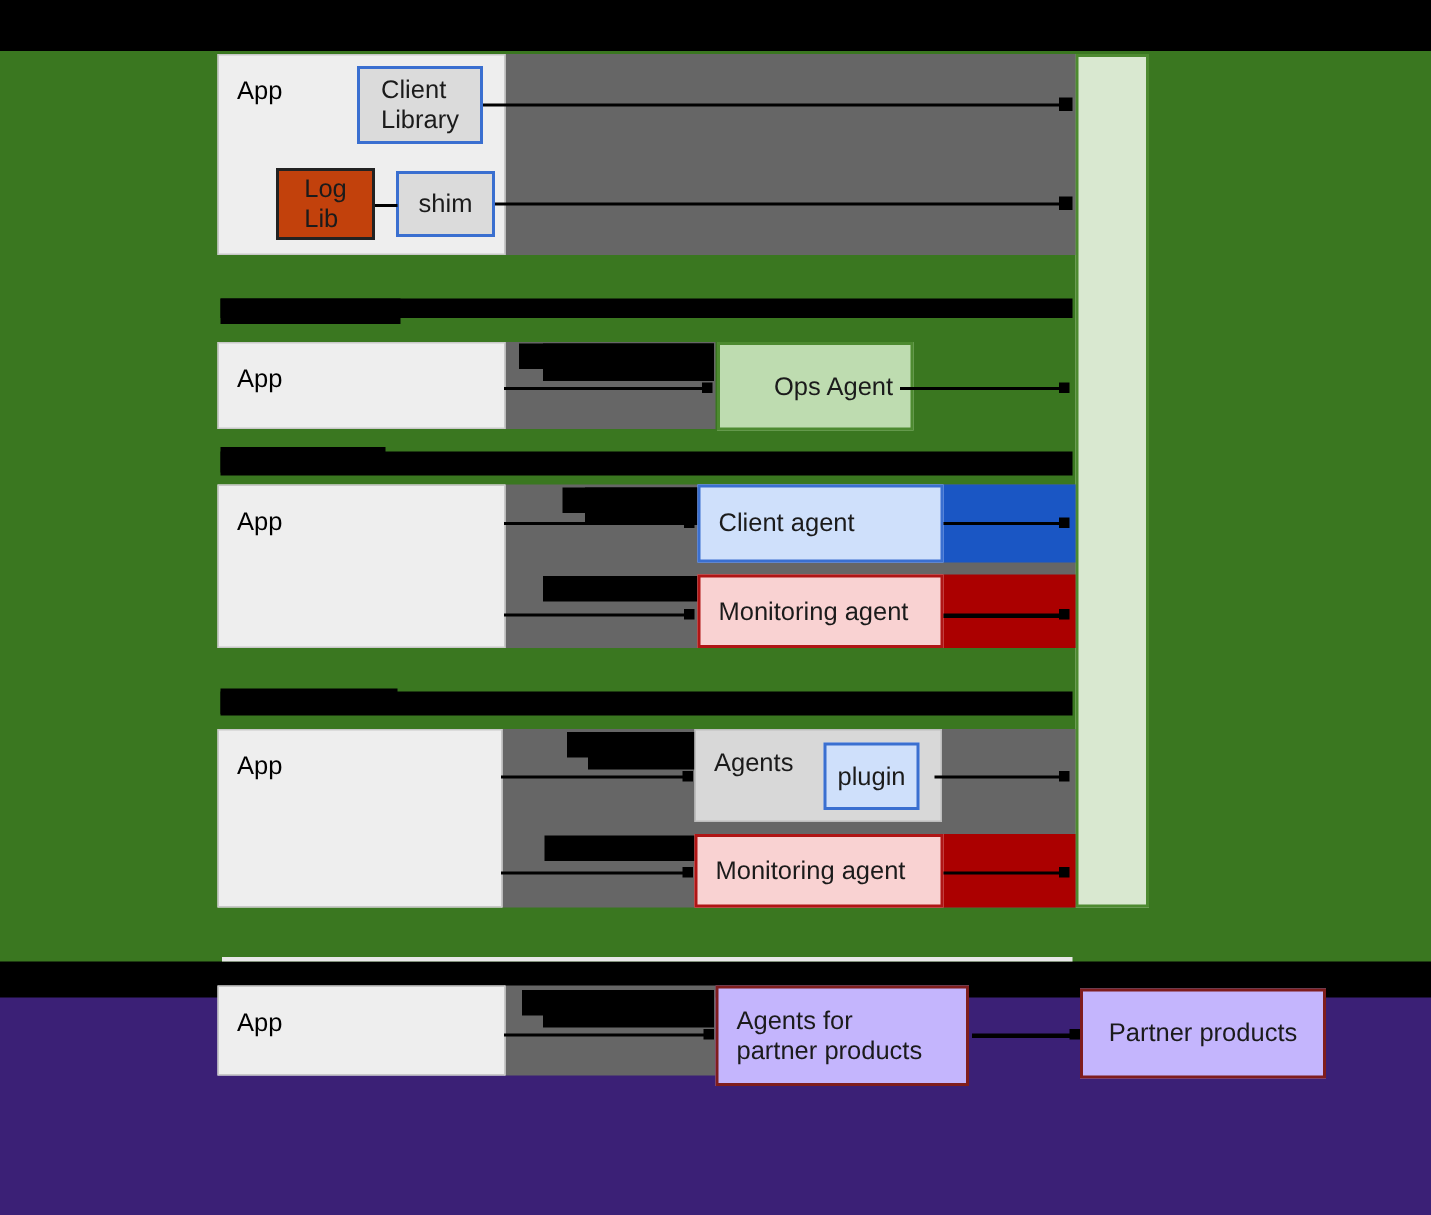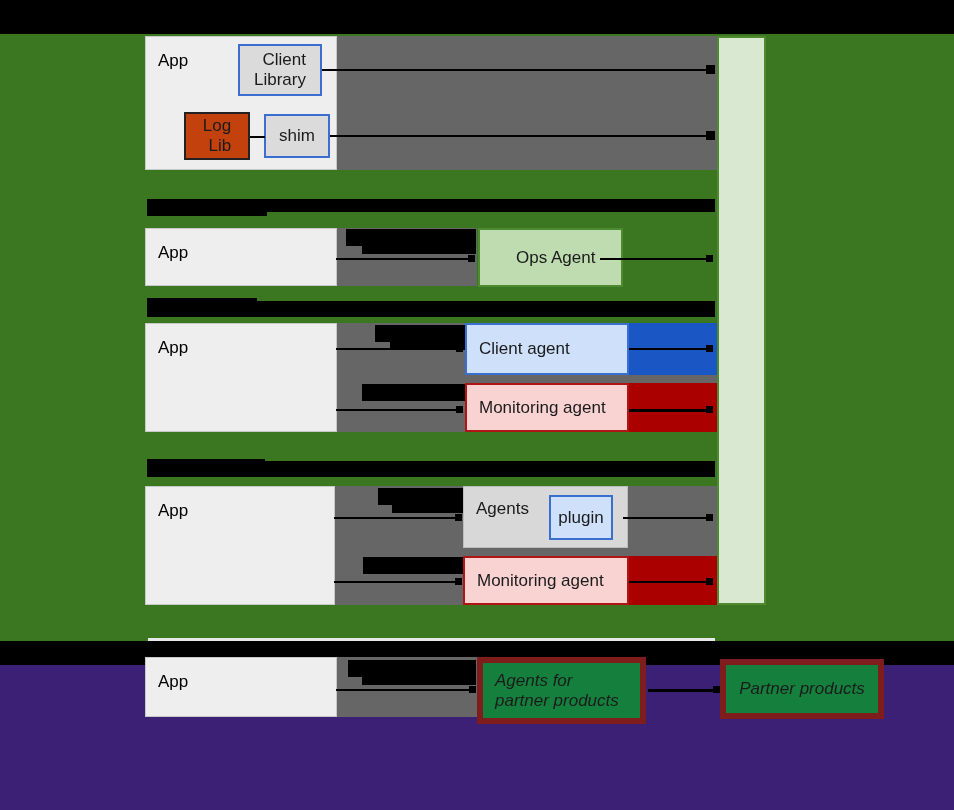--- a/index.html
+++ b/index.html
@@ -19,35 +19,35 @@
 
   
   .abs{position:absolute;box-sizing:border-box;}
 
   .box{
     position:absolute;box-sizing:border-box;
     display:flex;align-items:center;
     font-size:17px;color:#1b1b1b;line-height:1.15;
     white-space:pre-line;
   }
-  .box.center{justify-content:center;text-align:right;}
+  .box.center{justify-content:center;text-align:left;}
   .box.left{justify-content:flex-start;padding-left:12px;}
 
   .app-box{background:#eeeeee;border:1px solid #c8c8c8;align-items:flex-start;padding-top:14px;padding-left:12px;font-size:17px;}
   .gray-band{background:#666666;}
   .blue-band{background:#1a56c4;}
   .red-band{background:#ab0000;}
 
   .b-blue{background:#dbdbdb;border:2px solid #3a6fd0;}
   .b-dark{background:#c2410c;border:2px solid #222222;}
   .b-lightblue{background:#cfe0fb;border:2px solid #3a6fd0;}
   .b-ltgreen{background:#bedcb0;border:2px solid #4d8a30;}
   .b-pinkred{background:#f9d2d2;border:2px solid #b01515;}
   .b-ltgray{background:#d8d8d8;border:1px solid #bdbdbd;}
-  .b-lavender{background:#15803d;border:6px solid #7f1d1d;font-style:italic;}
+  .b-lavender{background:#c4b5fd;border:2px solid #7f1d1d;}
 
   
   .rail{background:#d9e8d0;border:2px solid #4d8a30;}
 
   
   .line{position:absolute;background:#000000;height:1.5px;}
   .line.thick{height:2.5px;}
   .cap{position:absolute;background:#000000;width:9px;height:9px;}
   .cap.sm{width:7px;height:7px;}
 
@@ -103,21 +103,21 @@
   <div class="abs app-box" style="left:145px;top:228px;width:192px;height:58px;">
     <span>App</span>
   </div>
 
   <div class="redact" style="left:346px;top:229px;width:130px;height:17px;"></div>
   <div class="redact" style="left:362px;top:229px;width:114px;height:25px;"></div>
 
   <div class="line" style="left:336px;top:258px;width:138px;"></div>
   <div class="cap sm" style="left:468px;top:255px;"></div>
 
-  <div class="box left b-ltgreen" style="left:478px;top:228px;width:145px;height:59px;padding-left:36px;">
+  <div class="box left b-ltgreen" style="left:478px;top:228px;width:131px;height:59px;padding-left:36px;">
     <span>Ops Agent</span>
   </div>
 
   <div class="line" style="left:600px;top:258px;width:110px;"></div>
   <div class="cap sm" style="left:706px;top:255px;"></div>
 
   <div class="redact" style="left:147px;top:298px;width:110px;height:17px;"></div>
   <div class="redact" style="left:147px;top:301px;width:568px;height:16px;"></div>
 
   <div class="abs gray-band" style="left:336px;top:323px;width:381px;height:109px;"></div>

